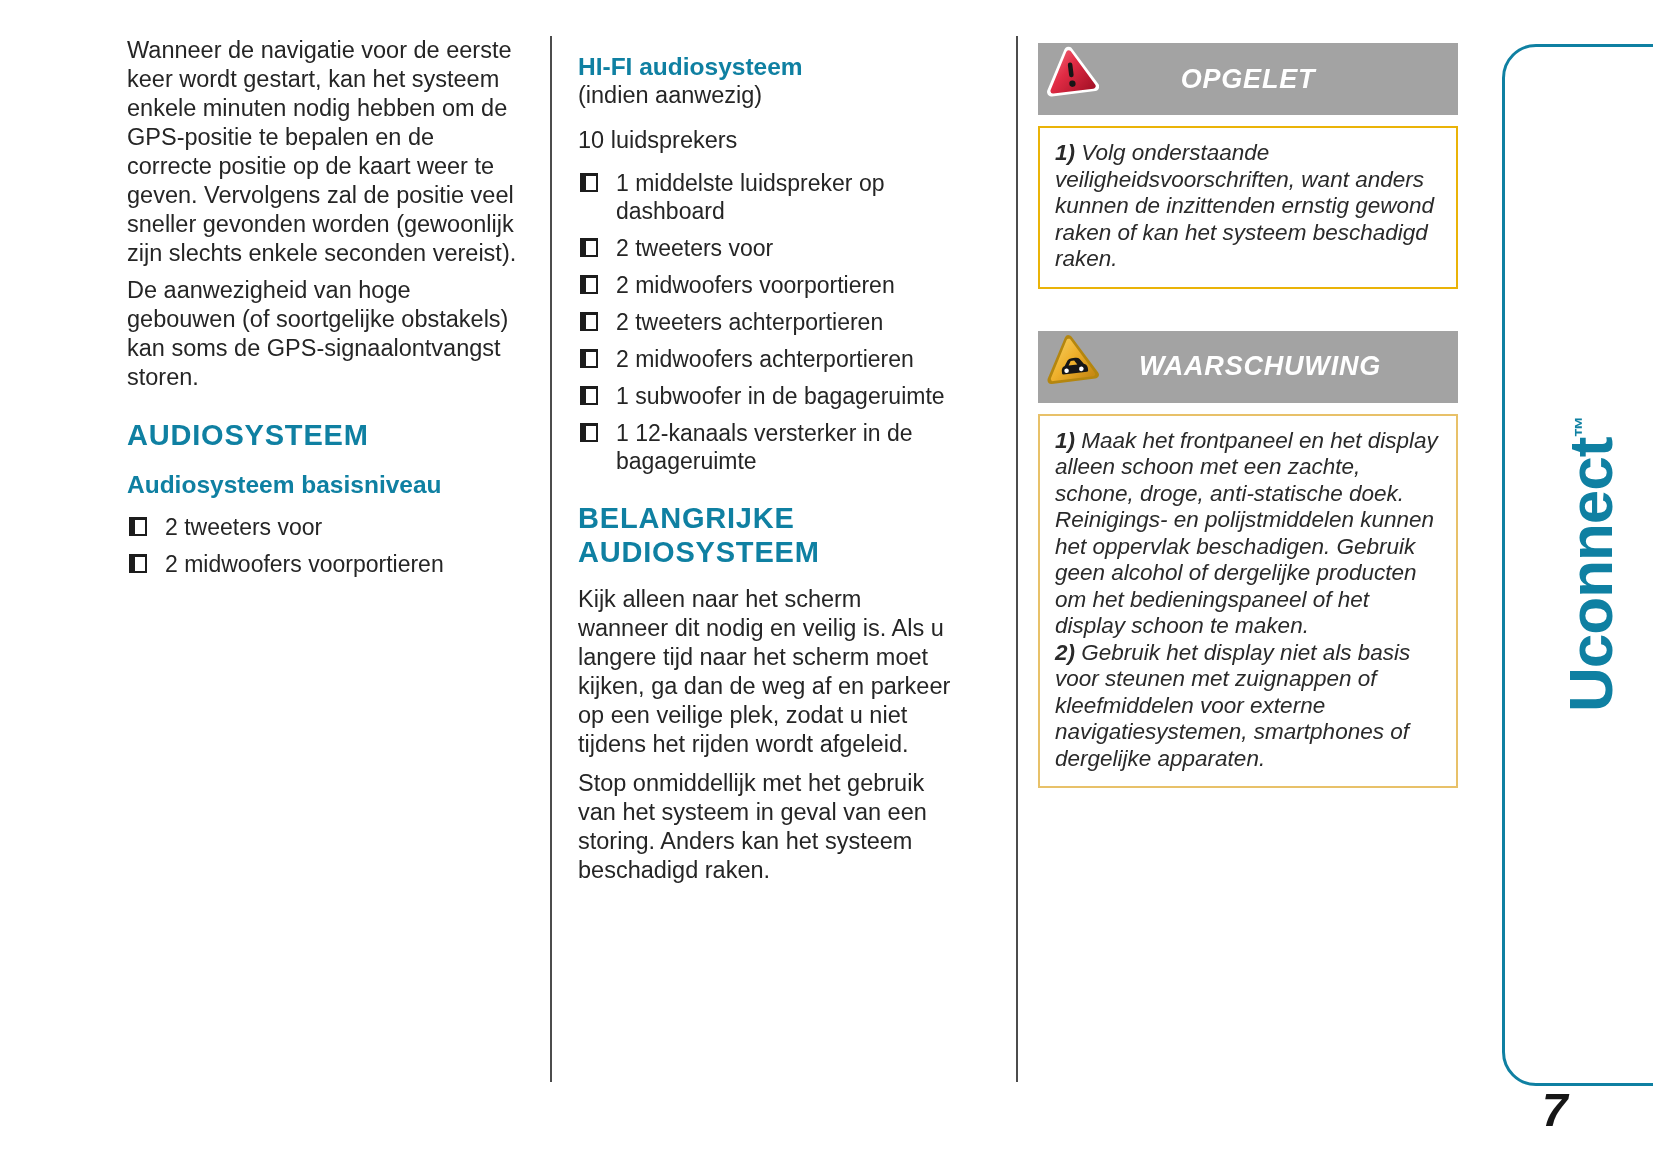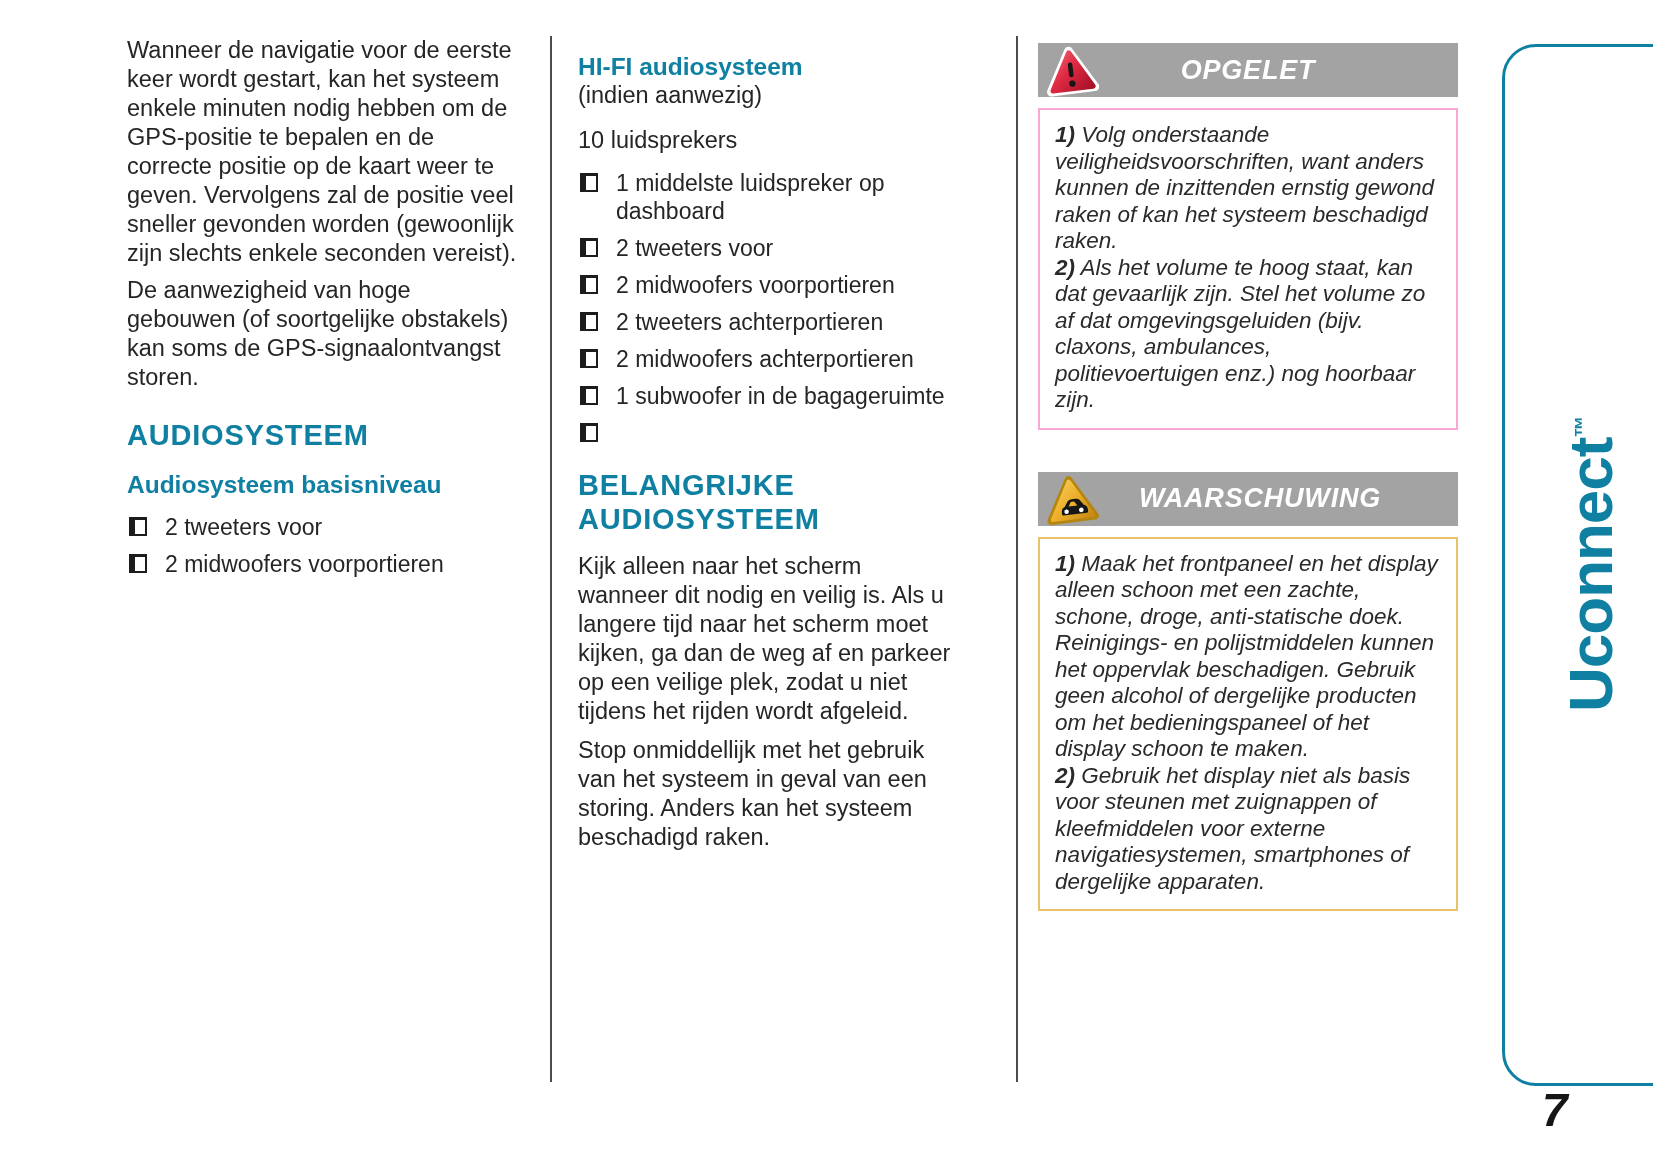--- a/index.html
+++ b/index.html
@@ -49,31 +49,31 @@
     flex:0 0 auto;
     display:inline-block;
     width:10px;height:14px;
     border-style:solid;border-color:#1c1c1c;
     border-width:3.5px 2.5px 2.5px 6.5px;
     margin:4px 18px 0 2px;
   }
 
   
   .warnbar{
-    position:relative;height:54px;background:#a3a3a3;
+    position:relative;height:72px;background:#a3a3a3;
     display:flex;align-items:center;justify-content:center;
   }
   .warnbar .title{
     color:#ffffff;font-weight:bold;font-style:italic;
     font-size:27px;letter-spacing:0.8px;
   }
   .warnicon{position:absolute;left:5px;top:1px;width:56px;height:56px;}
   .warnbox{
     margin-top:11px;
-    border:2px solid #f9a8d4;
+    border:2px solid #eab308;
     padding:12px 15px 14px 15px;
     font-style:italic;
     font-size:22.5px;line-height:26.5px;
     color:#2a2a2a;
   }
   .warnbox p{margin:0;}
   .warnbox .num{font-weight:bold;}
   .warnbox.yellow{border-color:#e8c169;}
   .gap-between{margin-top:42px;padding-left:24px;}
 
@@ -143,20 +143,21 @@
     <li>
       <span class="chk"></span>
       <span>2 midwoofers achterportieren</span>
     </li>
     <li>
       <span class="chk"></span>
       <span>1 subwoofer in de bagageruimte</span>
     </li>
     <li>
       <span class="chk"></span>
+      <span>1 12-kanaals versterker in de bagageruimte</span>
     </li>
   </ul>
   <h1 class="heading">BELANGRIJKE AUDIOSYSTEEM</h1>
   <p class="body-p mt16">Kijk alleen naar het scherm wanneer dit nodig en veilig is. Als u langere tijd naar het scherm moet kijken, ga dan de weg af en parkeer op een veilige plek, zodat u niet tijdens het rijden wordt afgeleid.</p>
   <p class="body-p mt10">Stop onmiddellijk met het gebruik van het systeem in geval van een storing. Anders kan het systeem beschadigd raken.</p>
 </div>
 
 <div class="vdivider vd2"></div>
 
 <div class="col col-right">
@@ -175,21 +176,20 @@
         <path d="M32 10 L55 51 L9 51 Z" fill="url(#redg)" stroke="url(#redg)" stroke-width="6" stroke-linejoin="round"></path>
         <rect x="29.4" y="21" width="5.2" height="17" rx="2.6" fill="#161616"></rect>
         <circle cx="32" cy="45.5" r="3.6" fill="#161616"></circle>
       </g>
     </svg>
     <span class="title">OPGELET</span>
   </div>
 
   <div class="warnbox">
     <p><span class="num">1)</span><span> Volg onderstaande veiligheidsvoorschriften, want anders kunnen de inzittenden ernstig gewond raken of kan het systeem beschadigd raken.</span></p>
-    <p><span class="num">2)</span><span> Als het volume te hoog staat, kan dat gevaarlijk zijn. Stel het volume zo af dat omgevingsgeluiden (bijv. claxons, ambulances, politievoertuigen enz.) nog hoorbaar zijn.</span></p>
   </div>
 
   <div class="warnbar gap-between">
     <svg class="warnicon" viewBox="0 0 64 64">
       <defs>
         <linearGradient id="yelg" x1="0" y1="0" x2="1" y2="1">
           <stop offset="0" stop-color="#f7d264"></stop>
           <stop offset="0.5" stop-color="#eeb02c"></stop>
           <stop offset="1" stop-color="#c88a14"></stop>
         </linearGradient>

